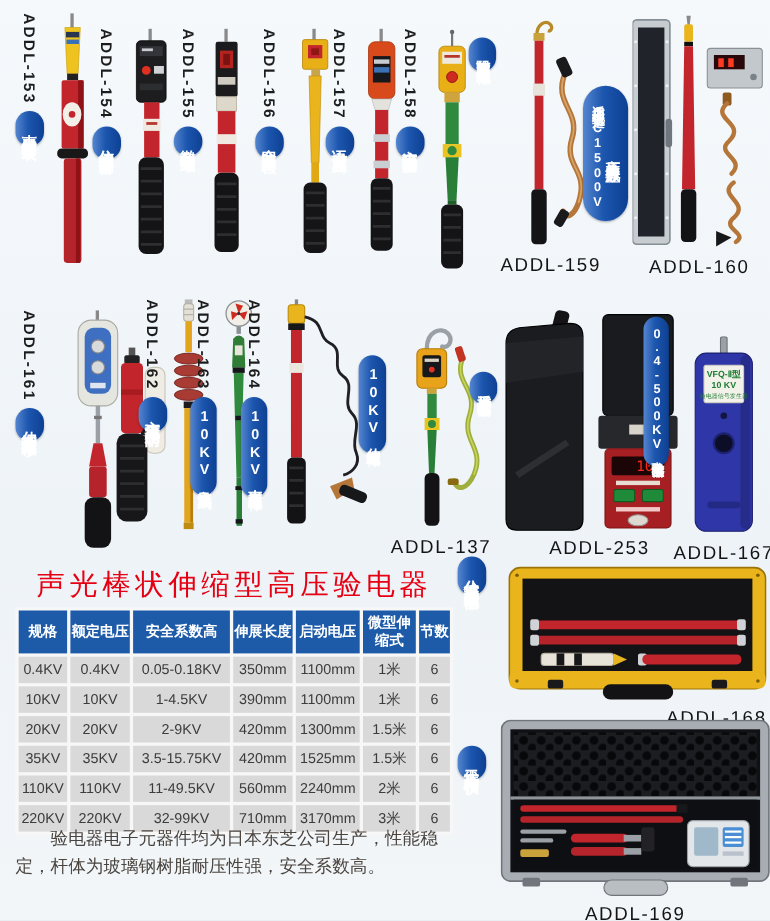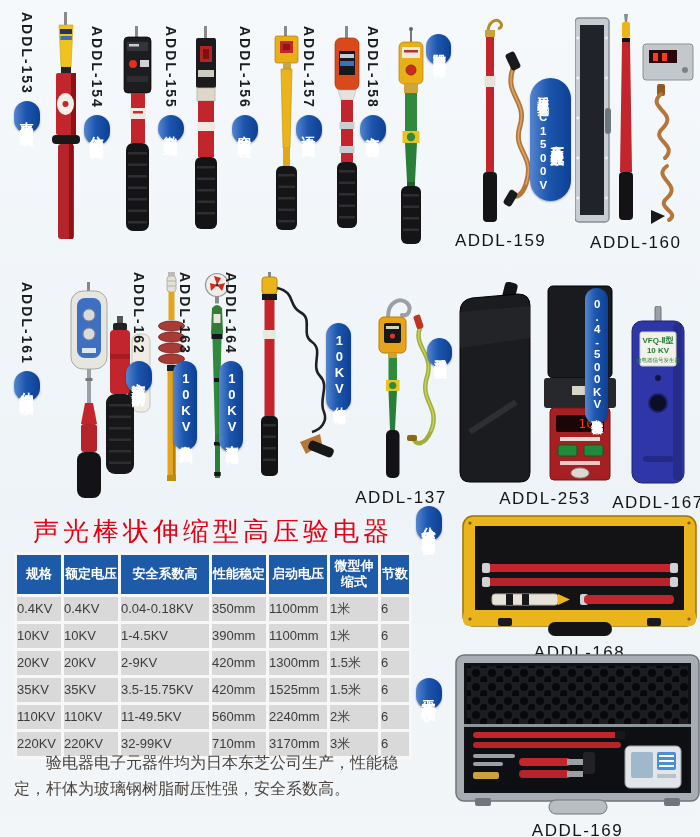--- a/index.html
+++ b/index.html
@@ -36,21 +36,21 @@
   table.spec {
     position:absolute; left:14px; top:552px; width:398px;
     border-collapse:separate; border-spacing:3px; background:#f7f7f7; table-layout:fixed;
   }
   table.spec th {
     background:var(--table-header-blue,#1d5ba9); color:#fff; font-size:13px; font-weight:bold;
     padding:3px 0; line-height:1.25; text-align:center; vertical-align:middle; height:36px;
   }
   table.spec td {
     background:var(--table-cell-gray,#d9d9d9); color:#3c3c3c; font-size:13px;
-    text-align:left; padding:2px 0; height:24px; vertical-align:middle;
+    text-align:center; padding:2px 0; height:24px; vertical-align:middle;
   }
   .note {
     position:absolute; left:14px; top:750px; width:402px;
     font-size:16px; line-height:1.6; color:#4a443f; font-weight:normal; text-indent:2em;
   }
 </style>
 </head>
 <body>
 
 <div id="page">
@@ -404,31 +404,31 @@
         <col style="width: 54px;">
         <col style="width: 58px;">
         <col style="width: 48px;">
         <col style="width: 28px;">
       </colgroup>
     <thead>
         <tr>
           <th>规格</th>
           <th>额定电压</th>
           <th>安全系数高</th>
-          <th>性能稳定</th>
+          <th>伸展长度</th>
           <th>启动电压</th>
           <th>微型伸缩式</th>
           <th>节数</th>
         </tr>
       </thead>
     <tbody>
         <tr>
           <td>0.4KV</td>
           <td>0.4KV</td>
-          <td>0.04-0.18KV</td>
+          <td>0.05-0.18KV</td>
           <td>350mm</td>
           <td>1100mm</td>
           <td>1米</td>
           <td>6</td>
         </tr>
         <tr>
           <td>10KV</td>
           <td>10KV</td>
           <td>1-4.5KV</td>
           <td>390mm</td>
@@ -471,21 +471,21 @@
           <td>3170mm</td>
           <td>3米</td>
           <td>6</td>
         </tr>
       </tbody>
   </table>
 
   <div class="note">验电器电子元器件均为日本东芝公司生产，性能稳定，杆体为玻璃钢树脂耐压性强，安全系数高。</div>
 
   <div class="pill p14" style="position:absolute; left:416px; top:506px;">分体式声光高压验电器</div>
-  <div class="pcol" style="position:absolute; left:462px; top:514px;">
+  <div class="pcol" style="position:absolute; left:462px; top:514px;align-items:flex-end;">
     <svg width="235" height="124" viewBox="0 0 235 124">
       <rect x="1" y="2" width="233" height="110" rx="10" fill="#e9b41c" stroke="#9a7408" stroke-width="1.5"></rect>
       <rect x="13" y="12" width="209" height="84" fill="#131316"></rect>
       <rect x="1" y="96" width="233" height="16" rx="6" fill="#e9b41c"></rect>
       <circle cx="8" cy="9" r="1.6" fill="#7a5c06"></circle>
         <circle cx="227" cy="9" r="1.6" fill="#7a5c06"></circle>
       <circle cx="8" cy="105" r="1.6" fill="#7a5c06"></circle>
         <circle cx="227" cy="105" r="1.6" fill="#7a5c06"></circle>
       <rect x="24" y="50" width="188" height="8" rx="4" fill="#c2252c"></rect>
       <rect x="20" y="49" width="8" height="10" rx="2" fill="#cfd3d6"></rect>

